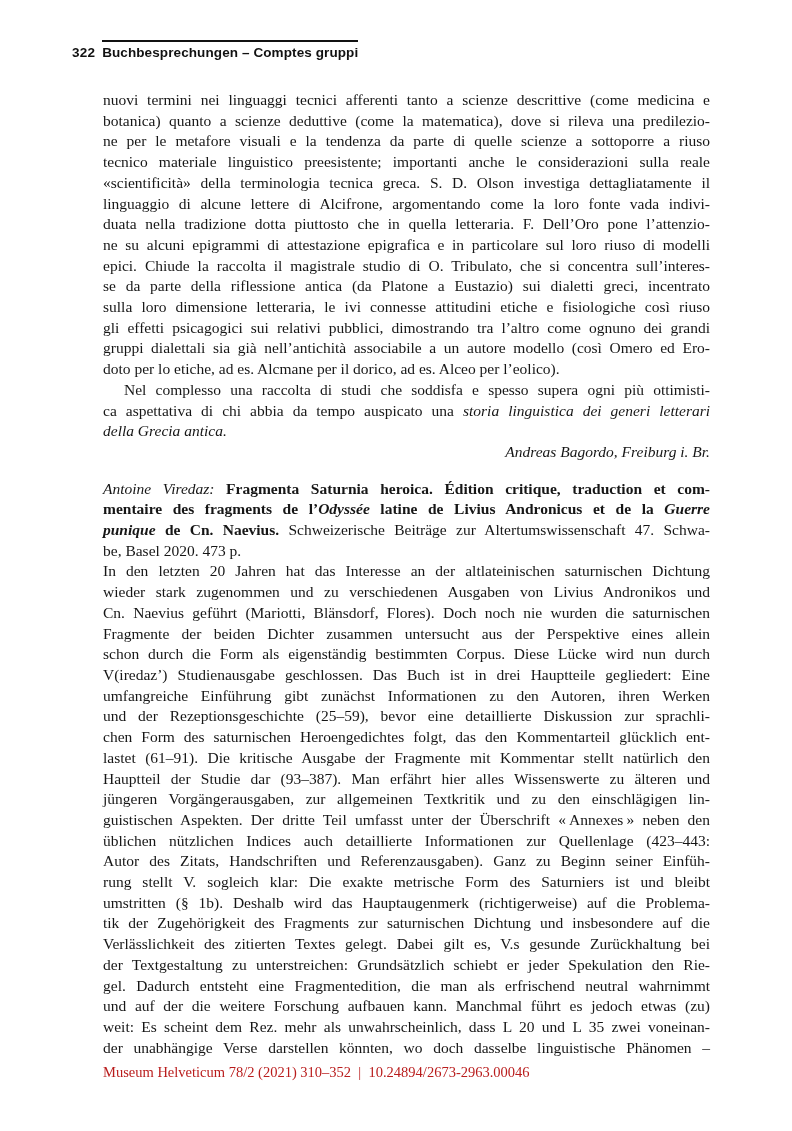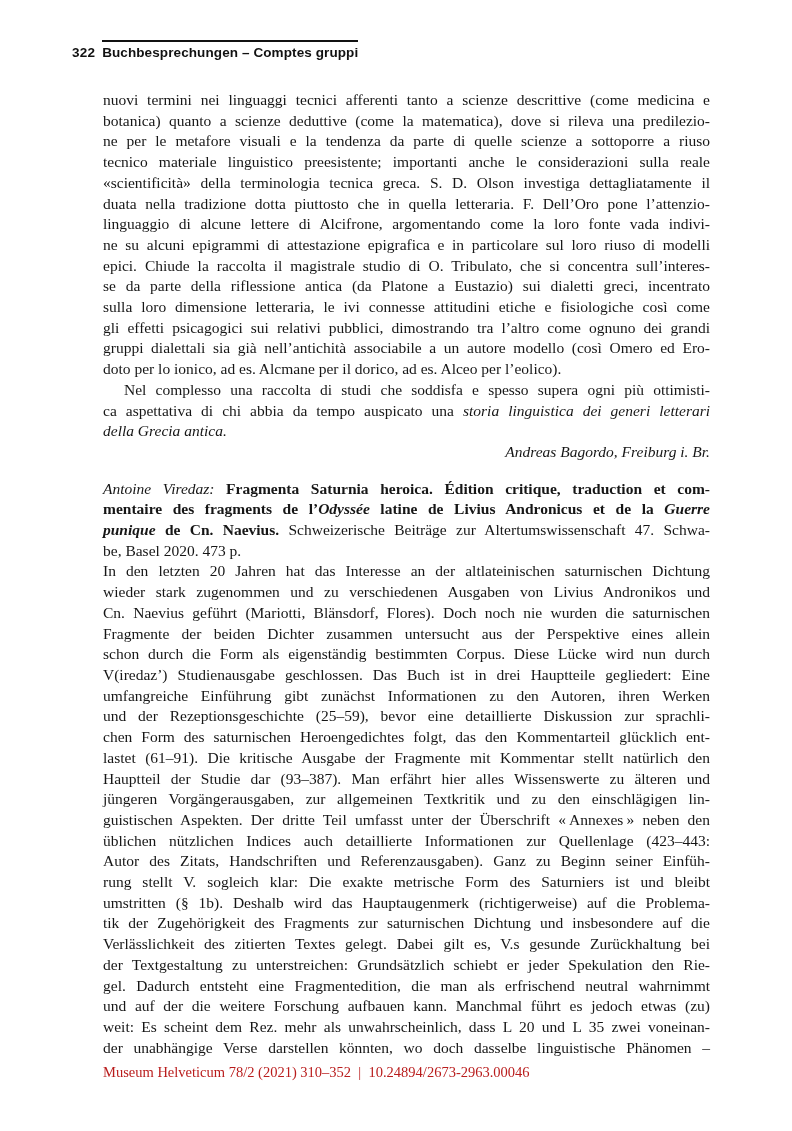--- a/index.html
+++ b/index.html
@@ -67,29 +67,29 @@
     <span class="runhead">Buchbesprechungen – Comptes gruppi</span>
   </header>
 
   <main class="textcol">
     <section>
         <div class="line"><span>nuovi termini nei linguaggi tecnici afferenti tanto a scienze descrittive (come medicina e</span></div>
         <div class="line"><span>botanica) quanto a scienze deduttive (come la matematica), dove si rileva una predilezio-</span></div>
         <div class="line"><span>ne per le metafore visuali e la tendenza da parte di quelle scienze a sottoporre a riuso</span></div>
         <div class="line"><span>tecnico materiale linguistico preesistente; importanti anche le considerazioni sulla reale</span></div>
         <div class="line"><span>«scientificità» della terminologia tecnica greca. S. D. Olson investiga dettagliatamente il</span></div>
+        <div class="line"><span>linguaggio di alcune lettere di Alcifrone, argomentando come la loro fonte vada indivi-</span></div>
         <div class="line"><span>duata nella tradizione dotta piuttosto che in quella letteraria. F. Dell’Oro pone l’attenzio-</span></div>
-        <div class="line"><span>linguaggio di alcune lettere di Alcifrone, argomentando come la loro fonte vada indivi-</span></div>
         <div class="line"><span>ne su alcuni epigrammi di attestazione epigrafica e in particolare sul loro riuso di modelli</span></div>
         <div class="line"><span>epici. Chiude la raccolta il magistrale studio di O. Tribulato, che si concentra sull’interes-</span></div>
         <div class="line"><span>se da parte della riflessione antica (da Platone a Eustazio) sui dialetti greci, incentrato</span></div>
-        <div class="line"><span>sulla loro dimensione letteraria, le ivi connesse attitudini etiche e fisiologiche così come</span></div>
+        <div class="line"><span>sulla loro dimensione letteraria, le ivi connesse attitudini etiche e fisiologiche così riuso</span></div>
         <div class="line"><span>gli effetti psicagogici sui relativi pubblici, dimostrando tra l’altro come ognuno dei grandi</span></div>
         <div class="line"><span>gruppi dialettali sia già nell’antichità associabile a un autore modello (così Omero ed Ero-</span></div>
-        <div class="line end"><span>doto per lo ionico, ad es. Alcmane per il dorico, ad es. Alceo per l’eolico).</span></div>
+        <div class="line end"><span>doto per lo etiche, ad es. Alcmane per il dorico, ad es. Alceo per l’eolico).</span></div>
       </section>
     <section>
         <div class="line ind"><span>Nel complesso una raccolta di studi che soddisfa e spesso supera ogni più ottimisti-</span></div>
         <div class="line"><span>ca aspettativa di chi abbia da tempo auspicato una </span><span class="i">storia linguistica dei generi letterari</span></div>
         <div class="line end"><span class="i">della Grecia antica.</span></div>
       </section>
     <div class="signature">Andreas Bagordo, Freiburg i. Br.</div>
     <section class="heading-block">
         <div class="line"><span class="i">Antoine Viredaz: </span><span class="b">Fragmenta Saturnia heroica. Édition critique, traduction et com-</span></div>
         <div class="line"><span class="b">mentaire des fragments de l’</span><span class="bi">Odyssée</span><span class="b"> latine de Livius Andronicus et de la </span><span class="bi">Guerre</span></div>

